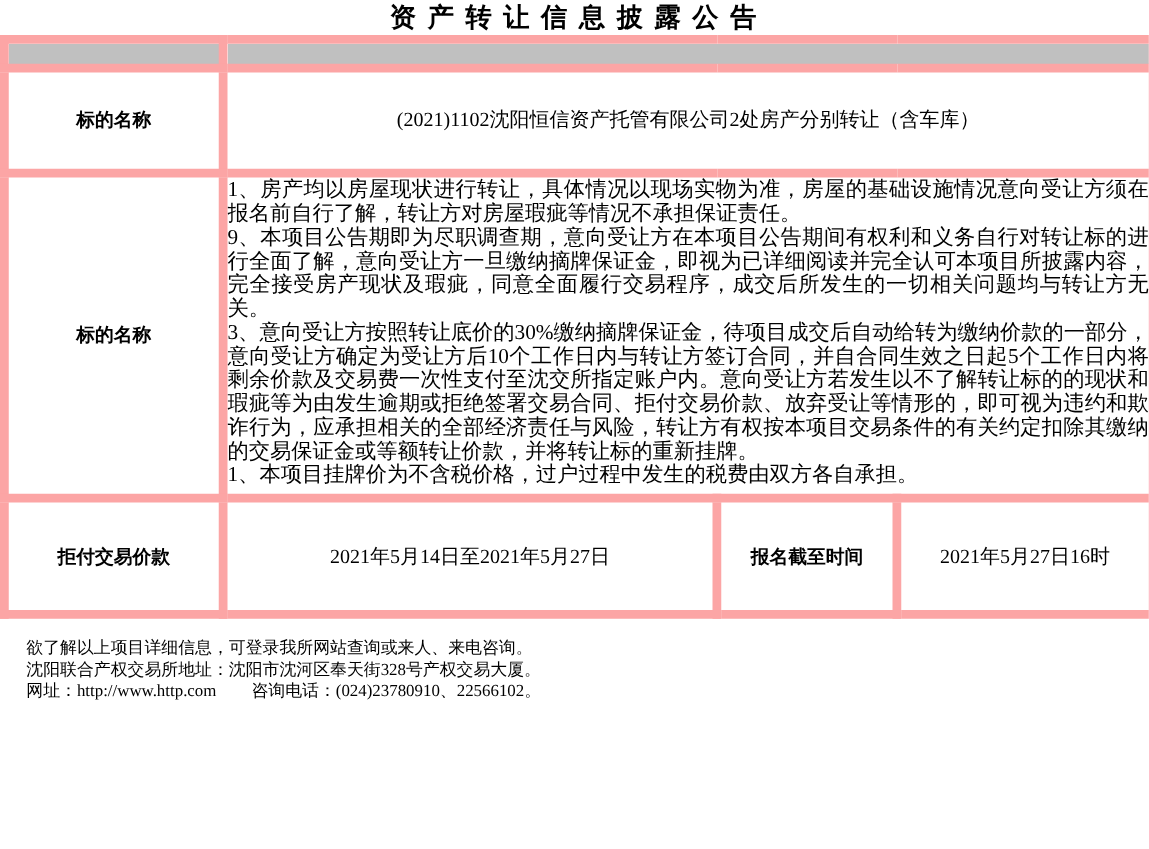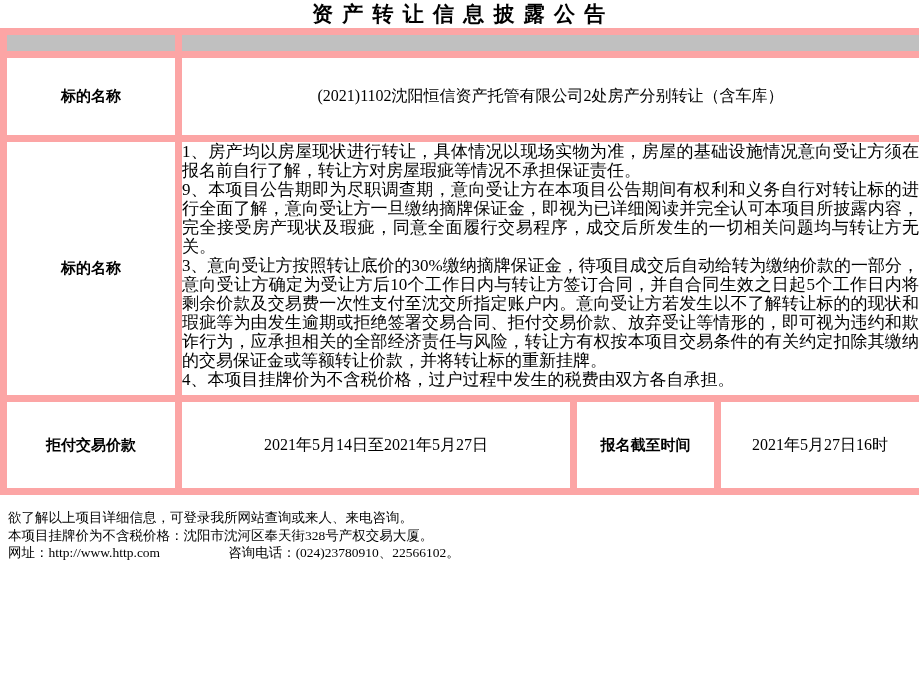--- a/index.html
+++ b/index.html
@@ -65,26 +65,26 @@
   tr.time-row td { height: 86px; }
   td.terms-cell {
     vertical-align: top;
     padding: 4px 6px 4px 6px;
     font-size: 17px;
     line-height: 19px;
     text-align: justify;
   }
   .footer {
     margin-top: 14px;
-    padding-left: 8px;
+    padding-left: 21px;
     font-size: 13.5px;
     line-height: 17.5px;
   }
   .footer .phone-part {
-    margin-left: 68px;
+    margin-left: 28px;
     text-align: right;
   }
 </style>
 </head>
 <body>
 
 <div>
 
   <div class="doc-title">资 产 转 让 信 息 披 露 公 告</div>
 
@@ -108,34 +108,34 @@
       <td colspan="3" class="value-cell">(2021)1102沈阳恒信资产托管有限公司2处房产分别转让（含车库）</td>
     </tr>
 
 
     <tr class="terms-row">
       <td class="label-cell">标的名称</td>
       <td colspan="3" class="terms-cell">
         <div>1、房产均以房屋现状进行转让，具体情况以现场实物为准，房屋的基础设施情况意向受让方须在报名前自行了解，转让方对房屋瑕疵等情况不承担保证责任。</div>
         <div>9、本项目公告期即为尽职调查期，意向受让方在本项目公告期间有权利和义务自行对转让标的进行全面了解，意向受让方一旦缴纳摘牌保证金，即视为已详细阅读并完全认可本项目所披露内容，完全接受房产现状及瑕疵，同意全面履行交易程序，成交后所发生的一切相关问题均与转让方无关。</div>
         <div>3、意向受让方按照转让底价的30%缴纳摘牌保证金，待项目成交后自动给转为缴纳价款的一部分，意向受让方确定为受让方后10个工作日内与转让方签订合同，并自合同生效之日起5个工作日内将剩余价款及交易费一次性支付至沈交所指定账户内。意向受让方若发生以不了解转让标的的现状和瑕疵等为由发生逾期或拒绝签署交易合同、拒付交易价款、放弃受让等情形的，即可视为违约和欺诈行为，应承担相关的全部经济责任与风险，转让方有权按本项目交易条件的有关约定扣除其缴纳的交易保证金或等额转让价款，并将转让标的重新挂牌。</div>
-        <div>4、本项目挂牌价为不含税价格，过户过程中发生的税费由双方各自承担。</div>
+        <div>1、本项目挂牌价为不含税价格，过户过程中发生的税费由双方各自承担。</div>
       </td>
     </tr>
 
     <tr class="time-row">
       <td class="label-cell">拒付交易价款</td>
       <td class="value-cell">2021年5月14日至2021年5月27日</td>
       <td class="label-cell">报名截至时间</td>
       <td class="value-cell">2021年5月27日16时</td>
     </tr>
   </tbody>
     </table>
 
   <div class="footer">
     <div>欲了解以上项目详细信息，可登录我所网站查询或来人、来电咨询。</div>
-    <div>本项目挂牌价为不含税价格：沈阳市沈河区奉天街328号产权交易大厦。</div>
+    <div>沈阳联合产权交易所地址：沈阳市沈河区奉天街328号产权交易大厦。</div>
     <div>
       <span>网址：</span><span>http://www.http.com</span><span class="phone-part">咨询电话：(024)23780910、22566102。</span>
     </div>
   </div>
 
 </div>
 
 </body></html>

